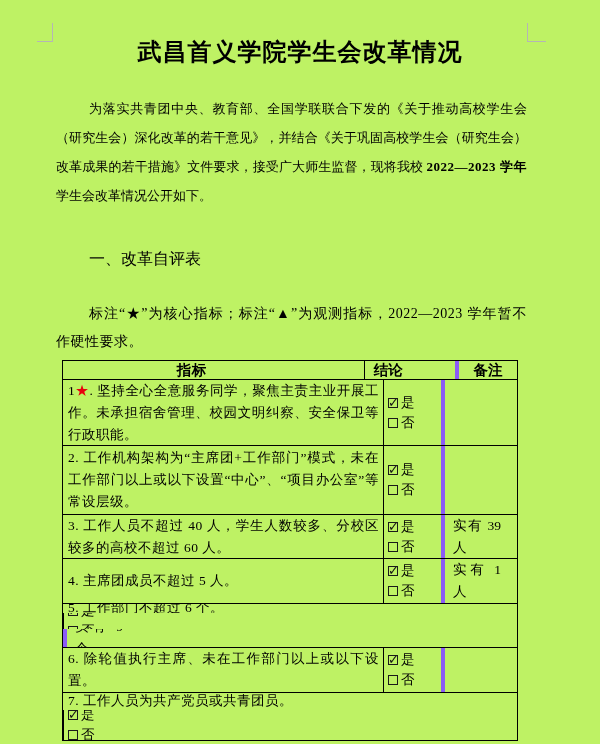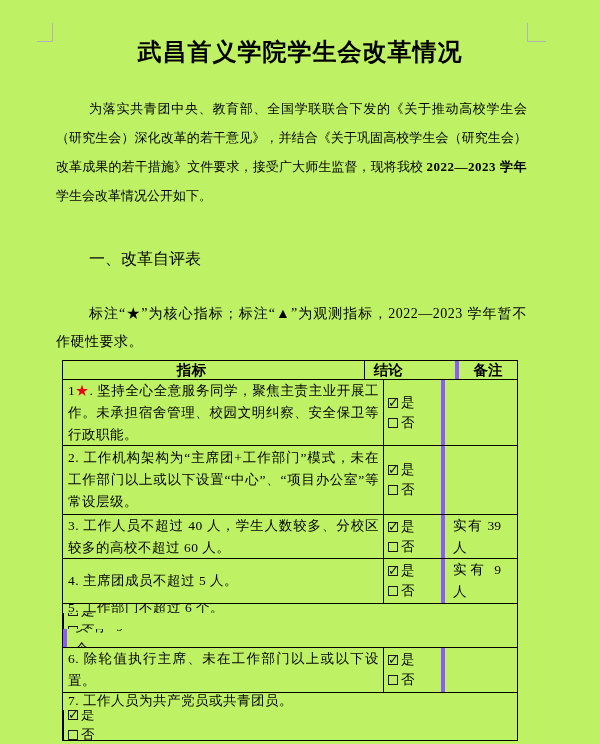--- a/index.html
+++ b/index.html
@@ -128,21 +128,21 @@
 
     <div class="trow body rh-4">
       <div class="cell c-ind">
           <div class="jwrap"><span>4</span><span class="star"></span><span>. 主席团成员不超过 5 人。</span></div>
         </div>
       <div class="cell c-concl">
         <div class="cb-line"><span class="cb cb-yes checked"></span><span>是</span></div>
         <div class="cb-line"><span class="cb cb-no"></span><span>否</span></div>
       </div>
       <div class="cell c-note">
-          <div class="jwrap">实有 9 人</div>
+          <div class="jwrap">实有 1 人</div>
         </div>
     </div>
 
     <div class="trow body rh-5">
       <div class="cell c-ind">
           <div class="jwrap"><span>5</span><span class="star"></span><span>. 工作部门不超过 6 个。</span></div>
         </div>
       <div class="cell c-concl">
         <div class="cb-line"><span class="cb cb-yes checked"></span><span>是</span></div>
         <div class="cb-line"><span class="cb cb-no"></span><span>否</span></div>

